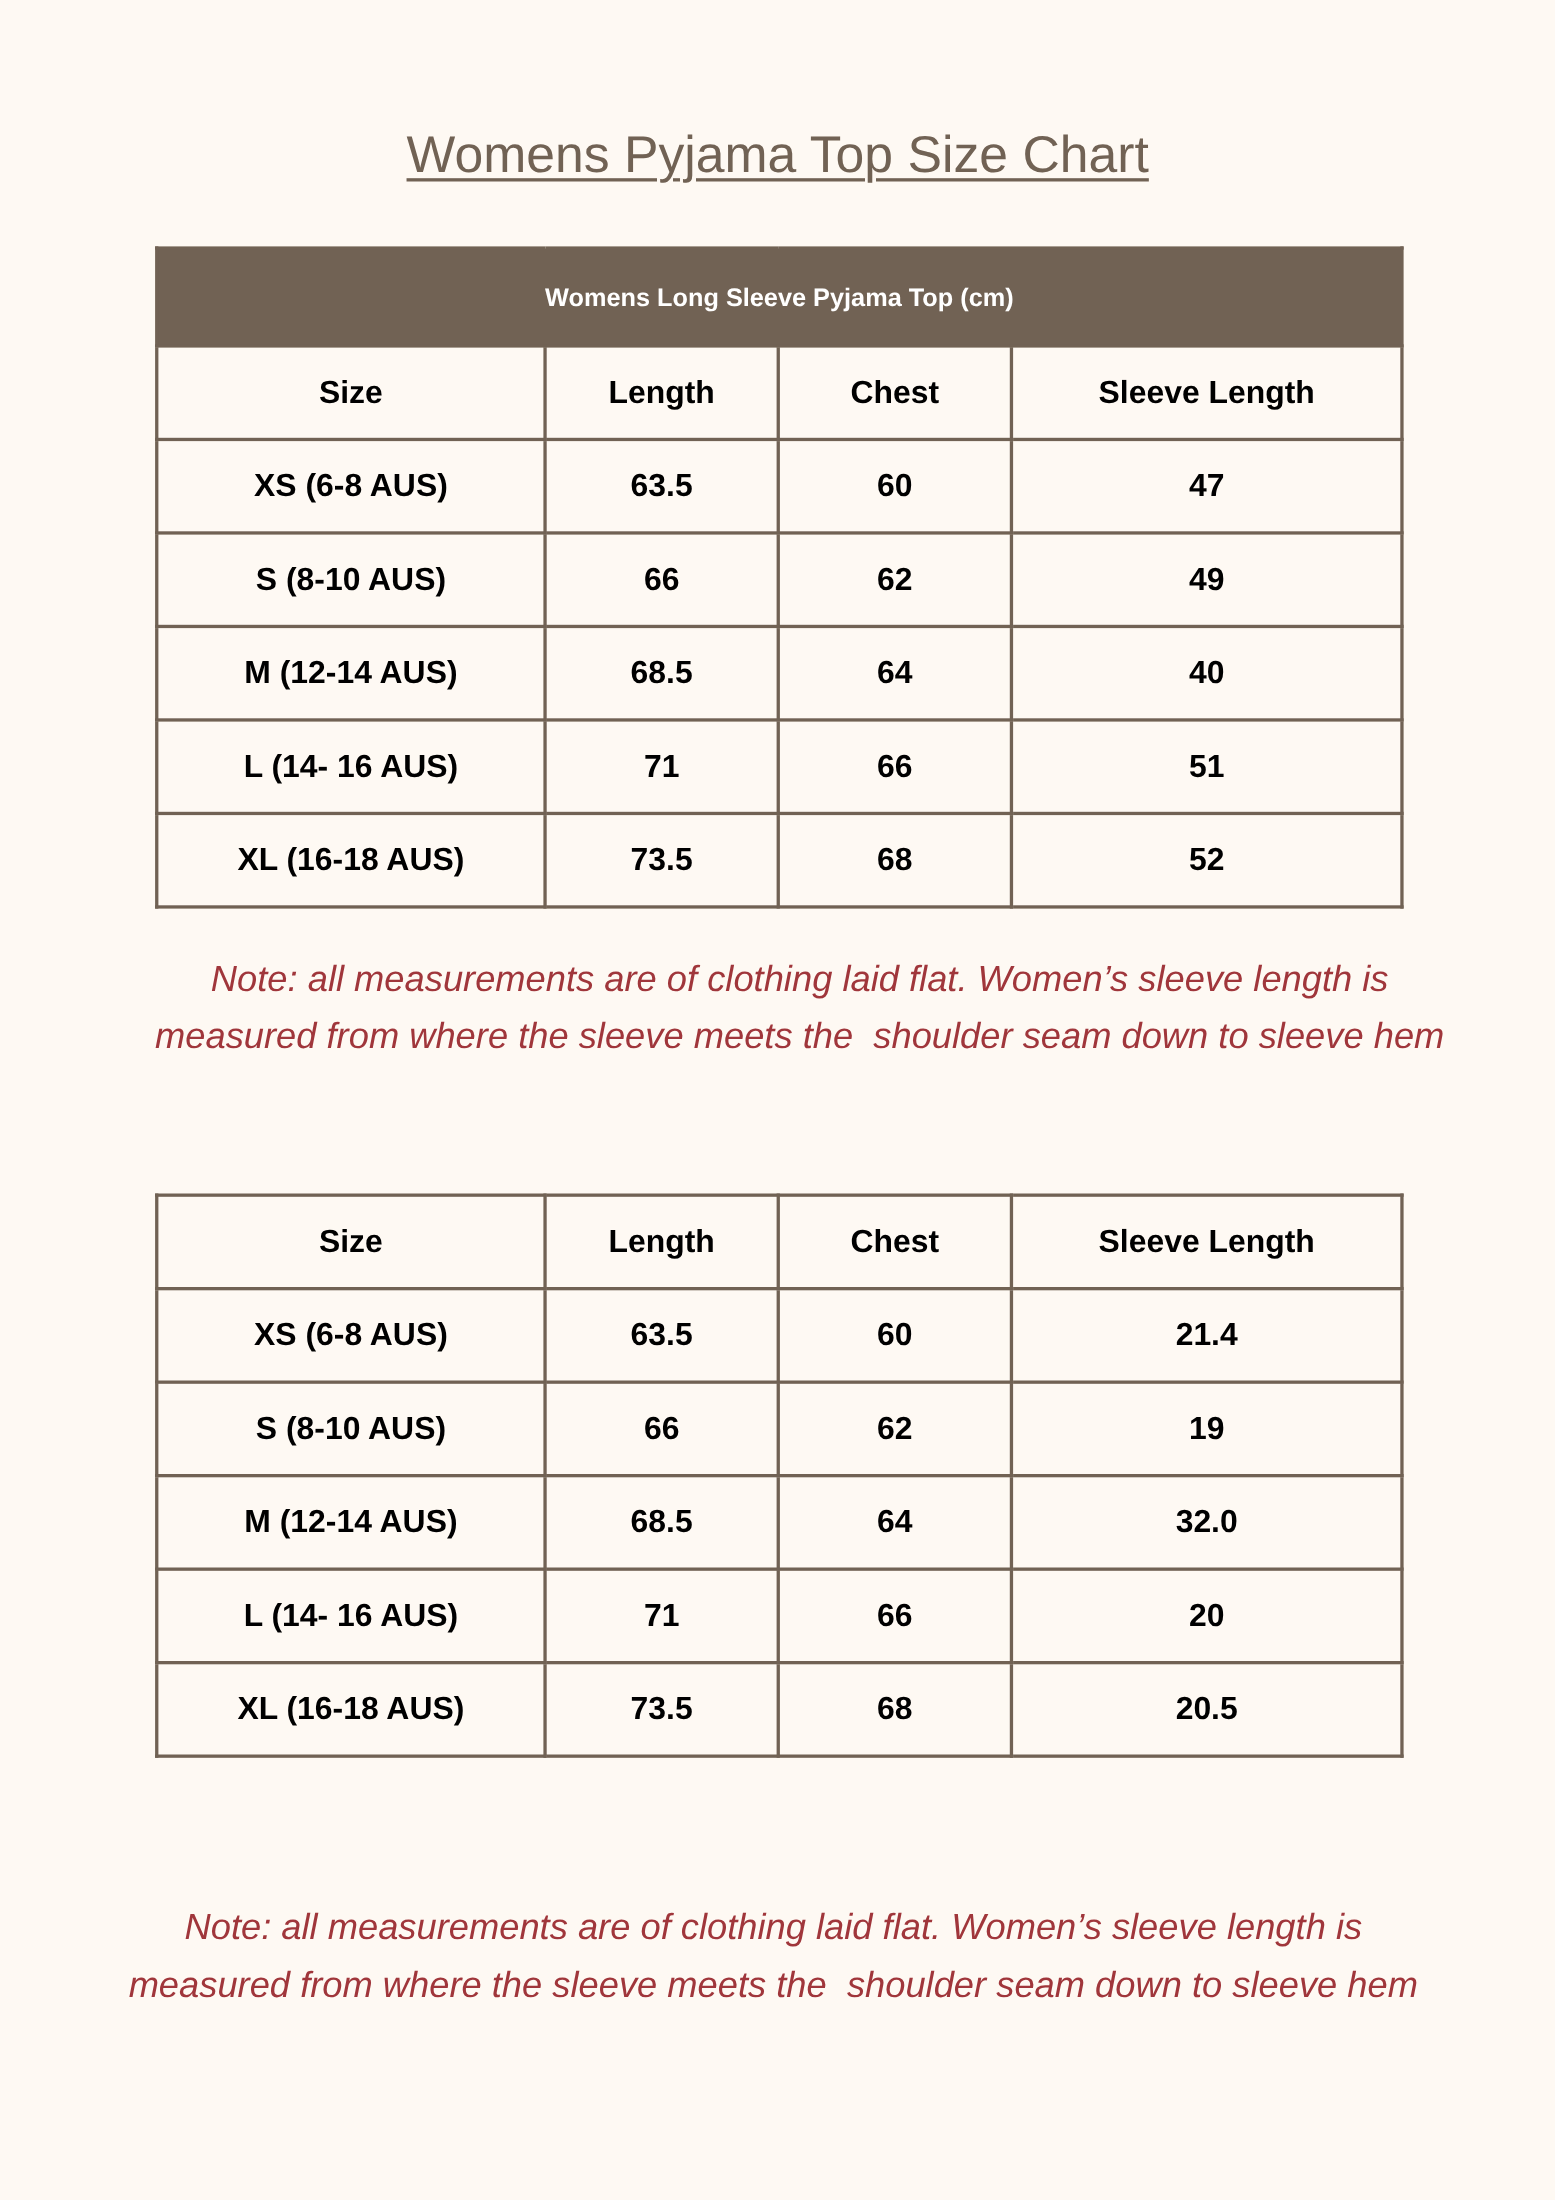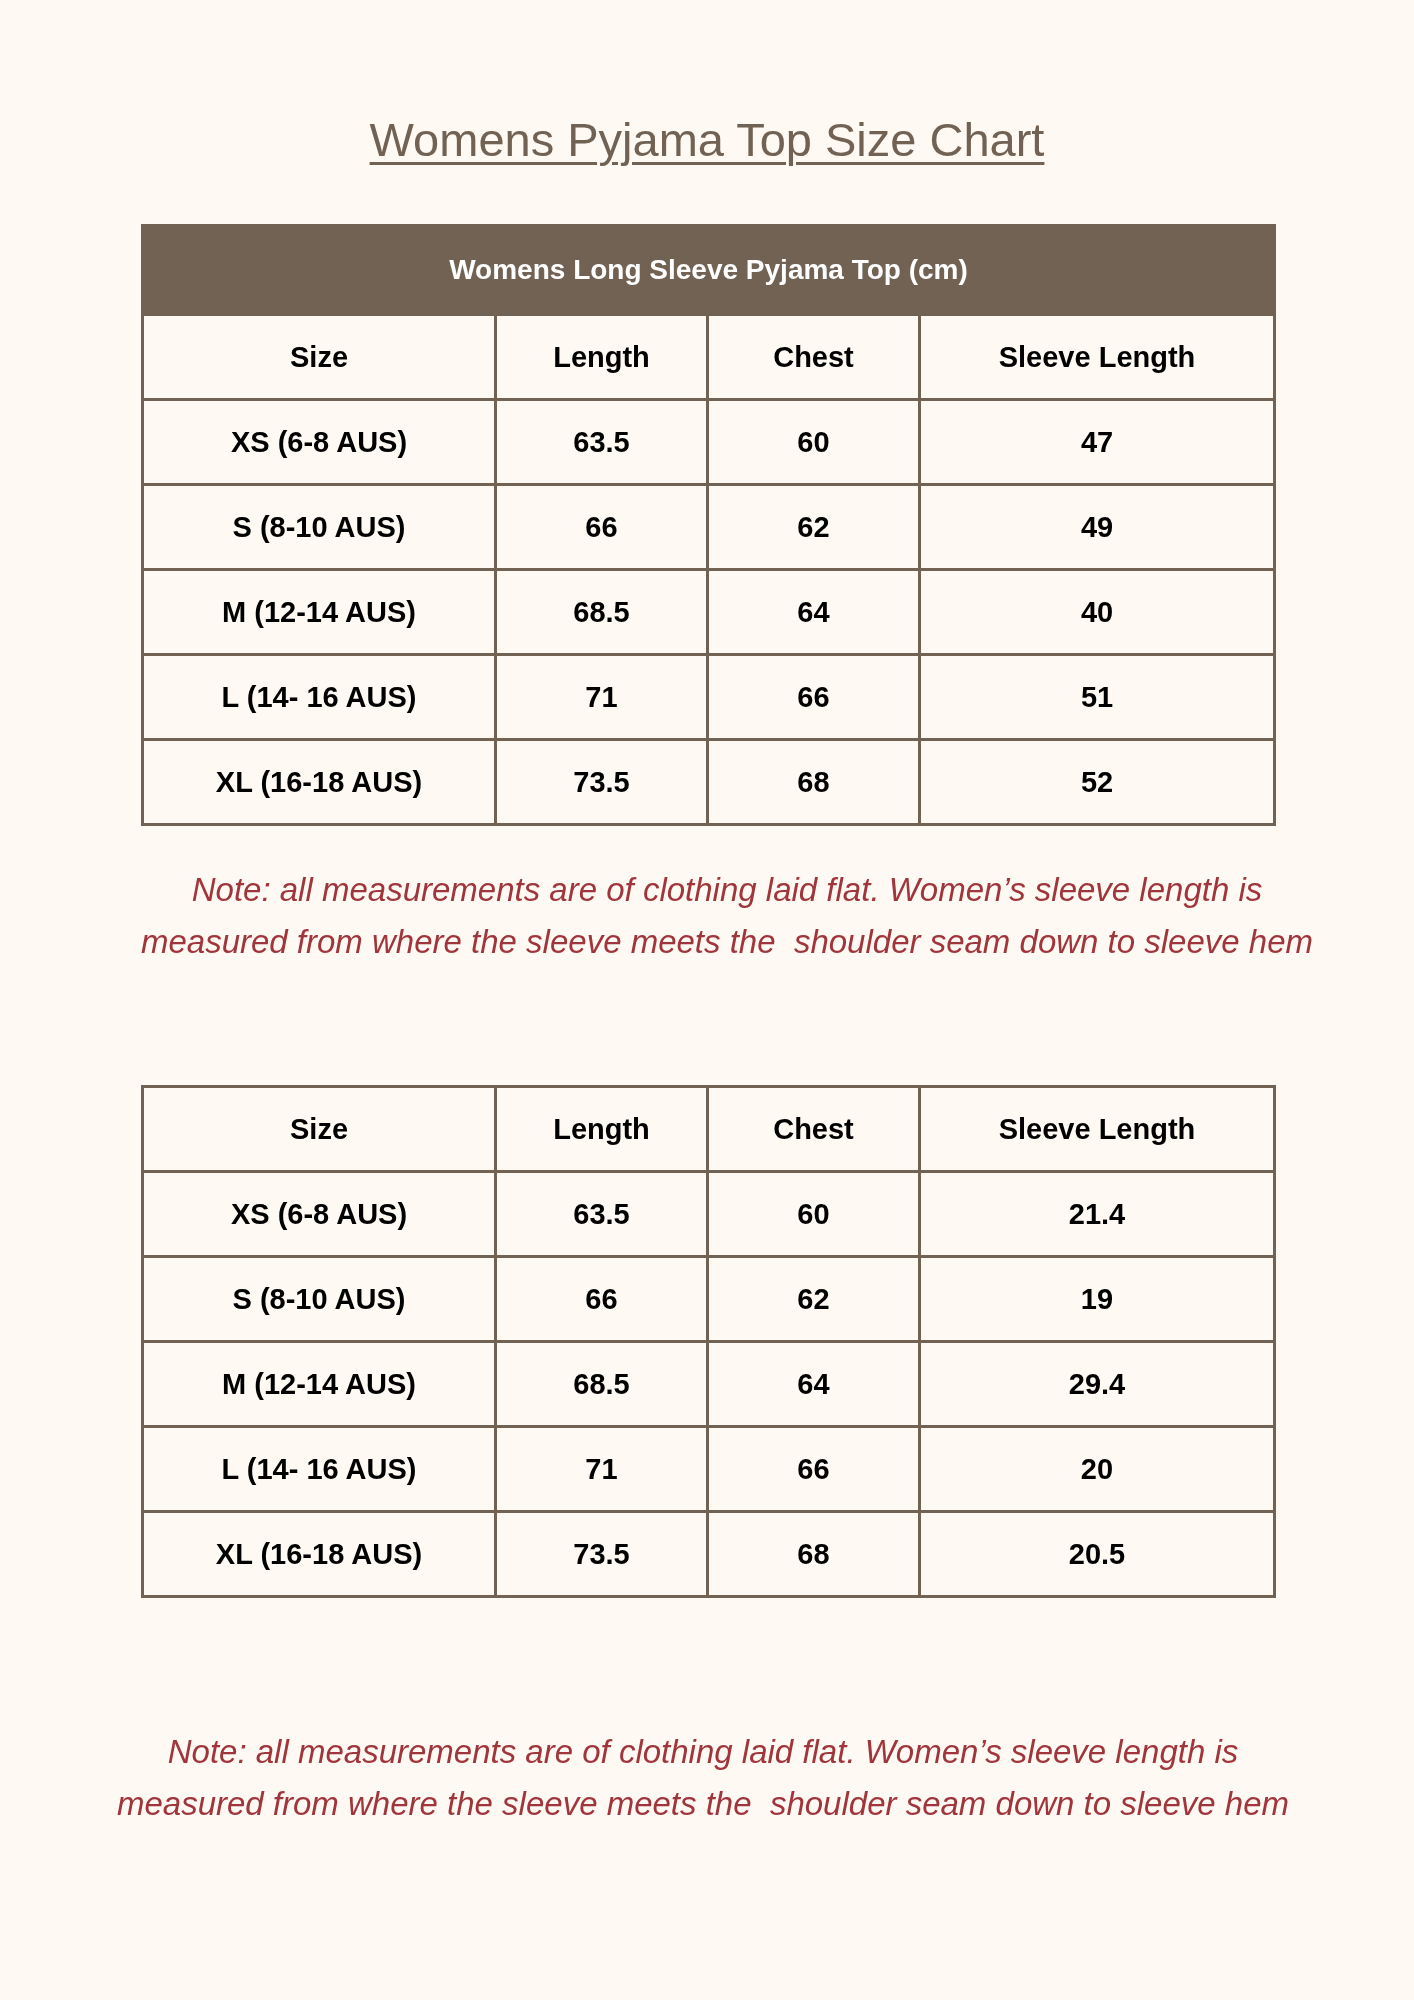--- a/index.html
+++ b/index.html
@@ -35,21 +35,21 @@
     color: #000000;
     font-weight: bold;
     font-size: 29px;
     height: 82px;
     padding: 0;
   }
   table.size-table th.table-title {
     background: #716254;
     color: #ffffff;
     height: 86px;
-    font-size: 28px;
+    font-size: 23px;
   }
   col.c-size { width: 353px; }
   col.c-len { width: 212px; }
   col.c-chest { width: 212px; }
   col.c-sleeve { width: 355px; }
   #table1 { top: 224px; }
   #table2 { top: 1085px; }
   .note {
     position: absolute; left: 0; width: 1414px;
     text-align: center;
@@ -143,21 +143,21 @@
   <tr>
     <td>S (8-10 AUS)</td>
     <td>66</td>
     <td>62</td>
     <td>19</td>
   </tr>
   <tr>
     <td>M (12-14 AUS)</td>
     <td>68.5</td>
     <td>64</td>
-    <td>29.4</td>
+    <td>32.0</td>
   </tr>
   <tr>
     <td>L (14- 16 AUS)</td>
     <td>71</td>
     <td>66</td>
     <td>20</td>
   </tr>
   <tr>
     <td>XL (16-18 AUS)</td>
     <td>73.5</td>

